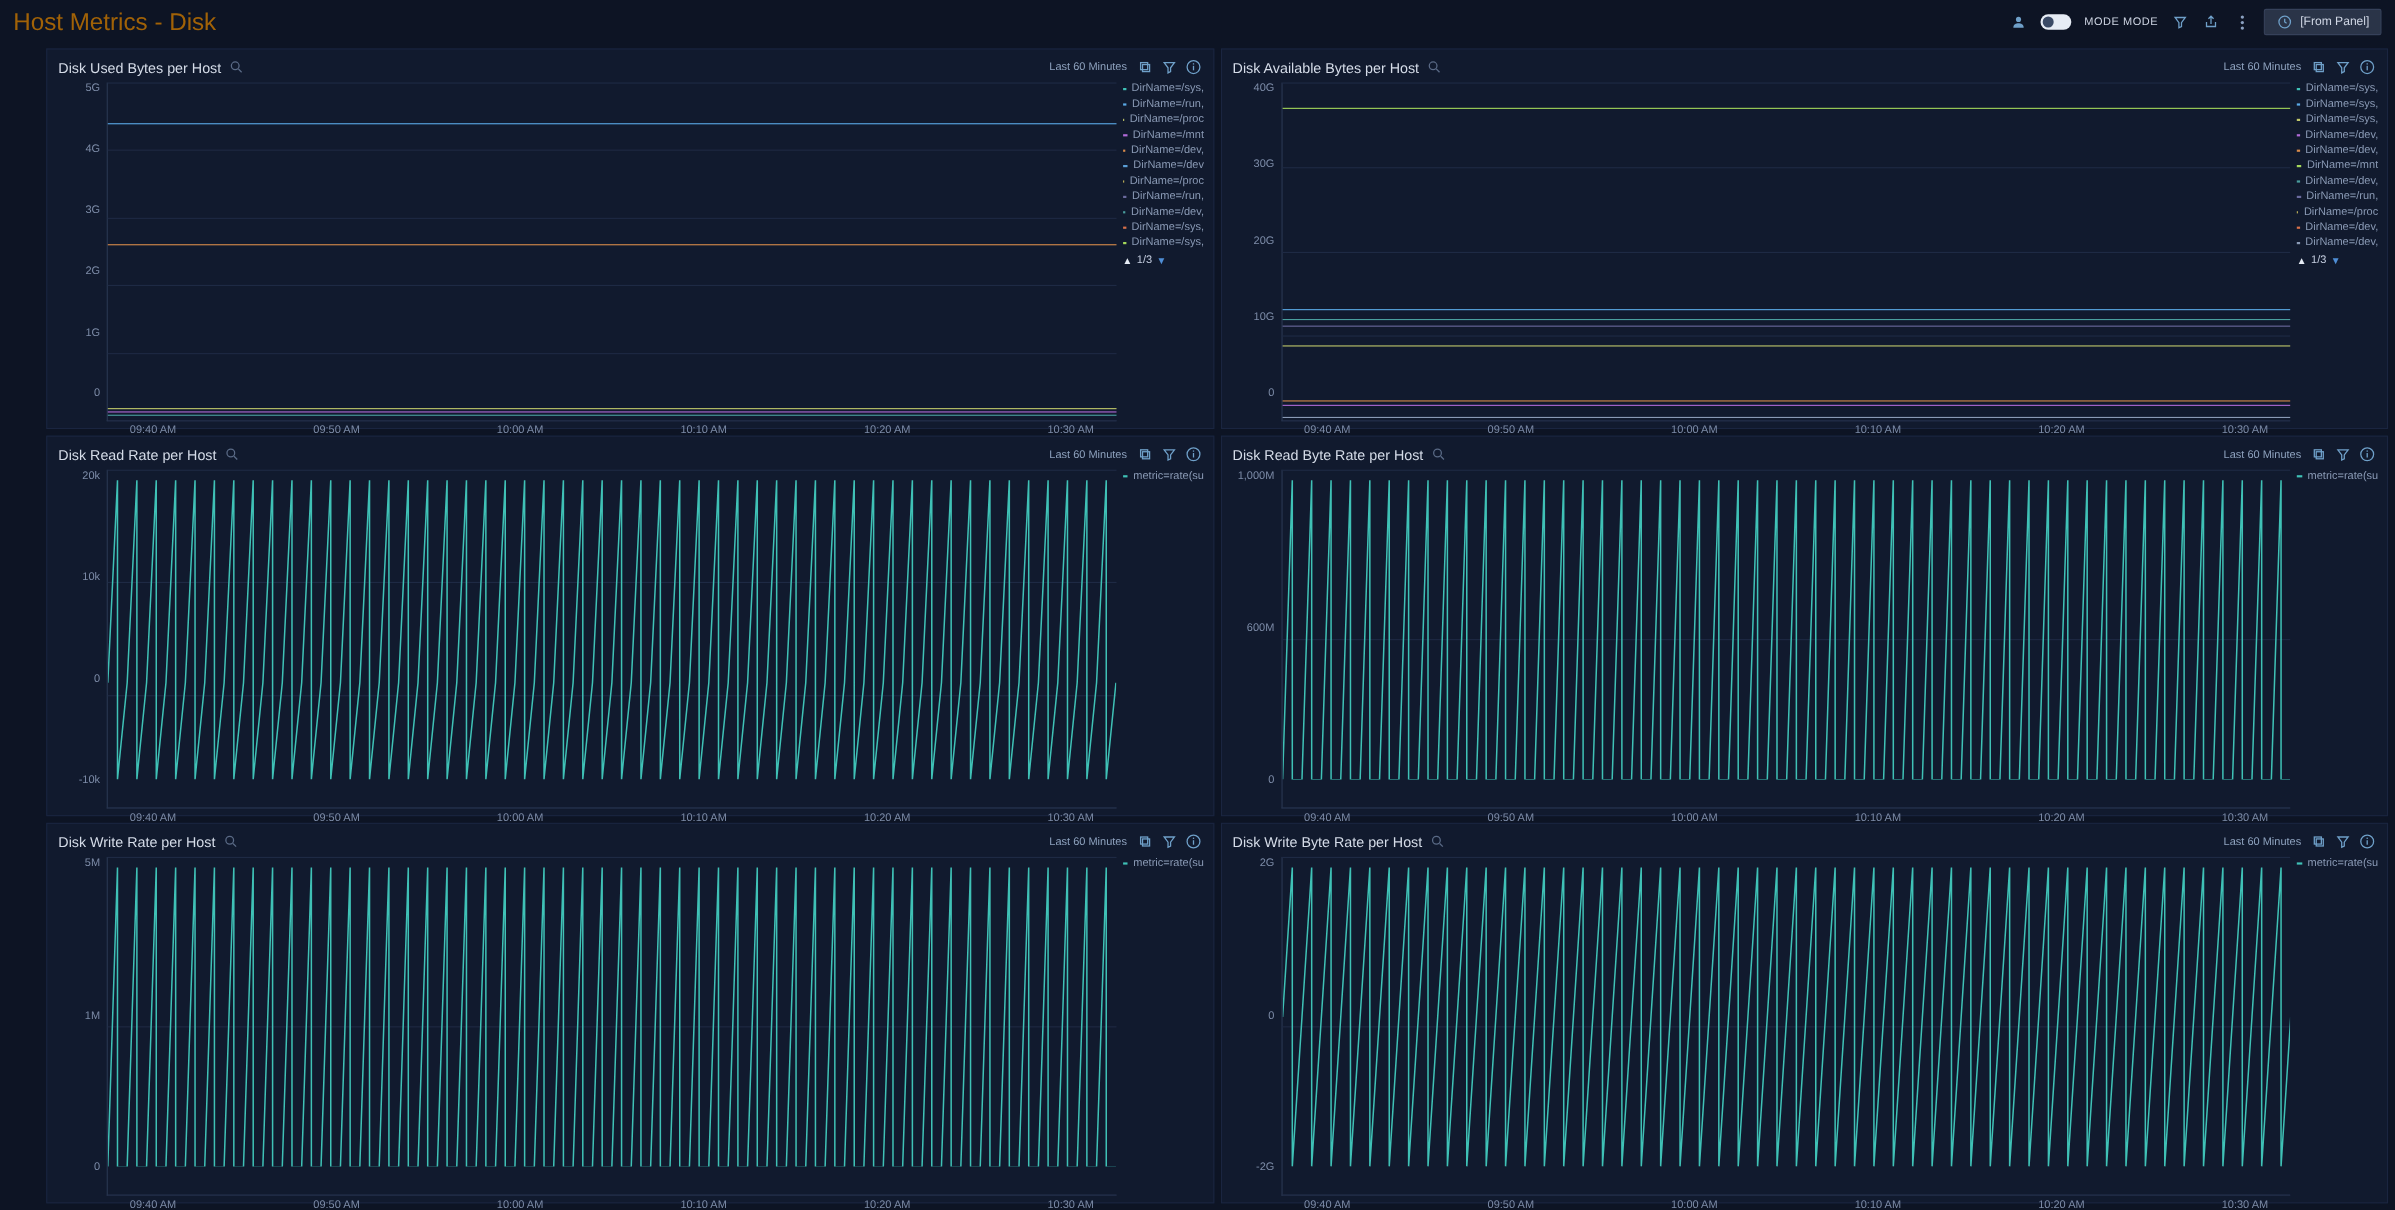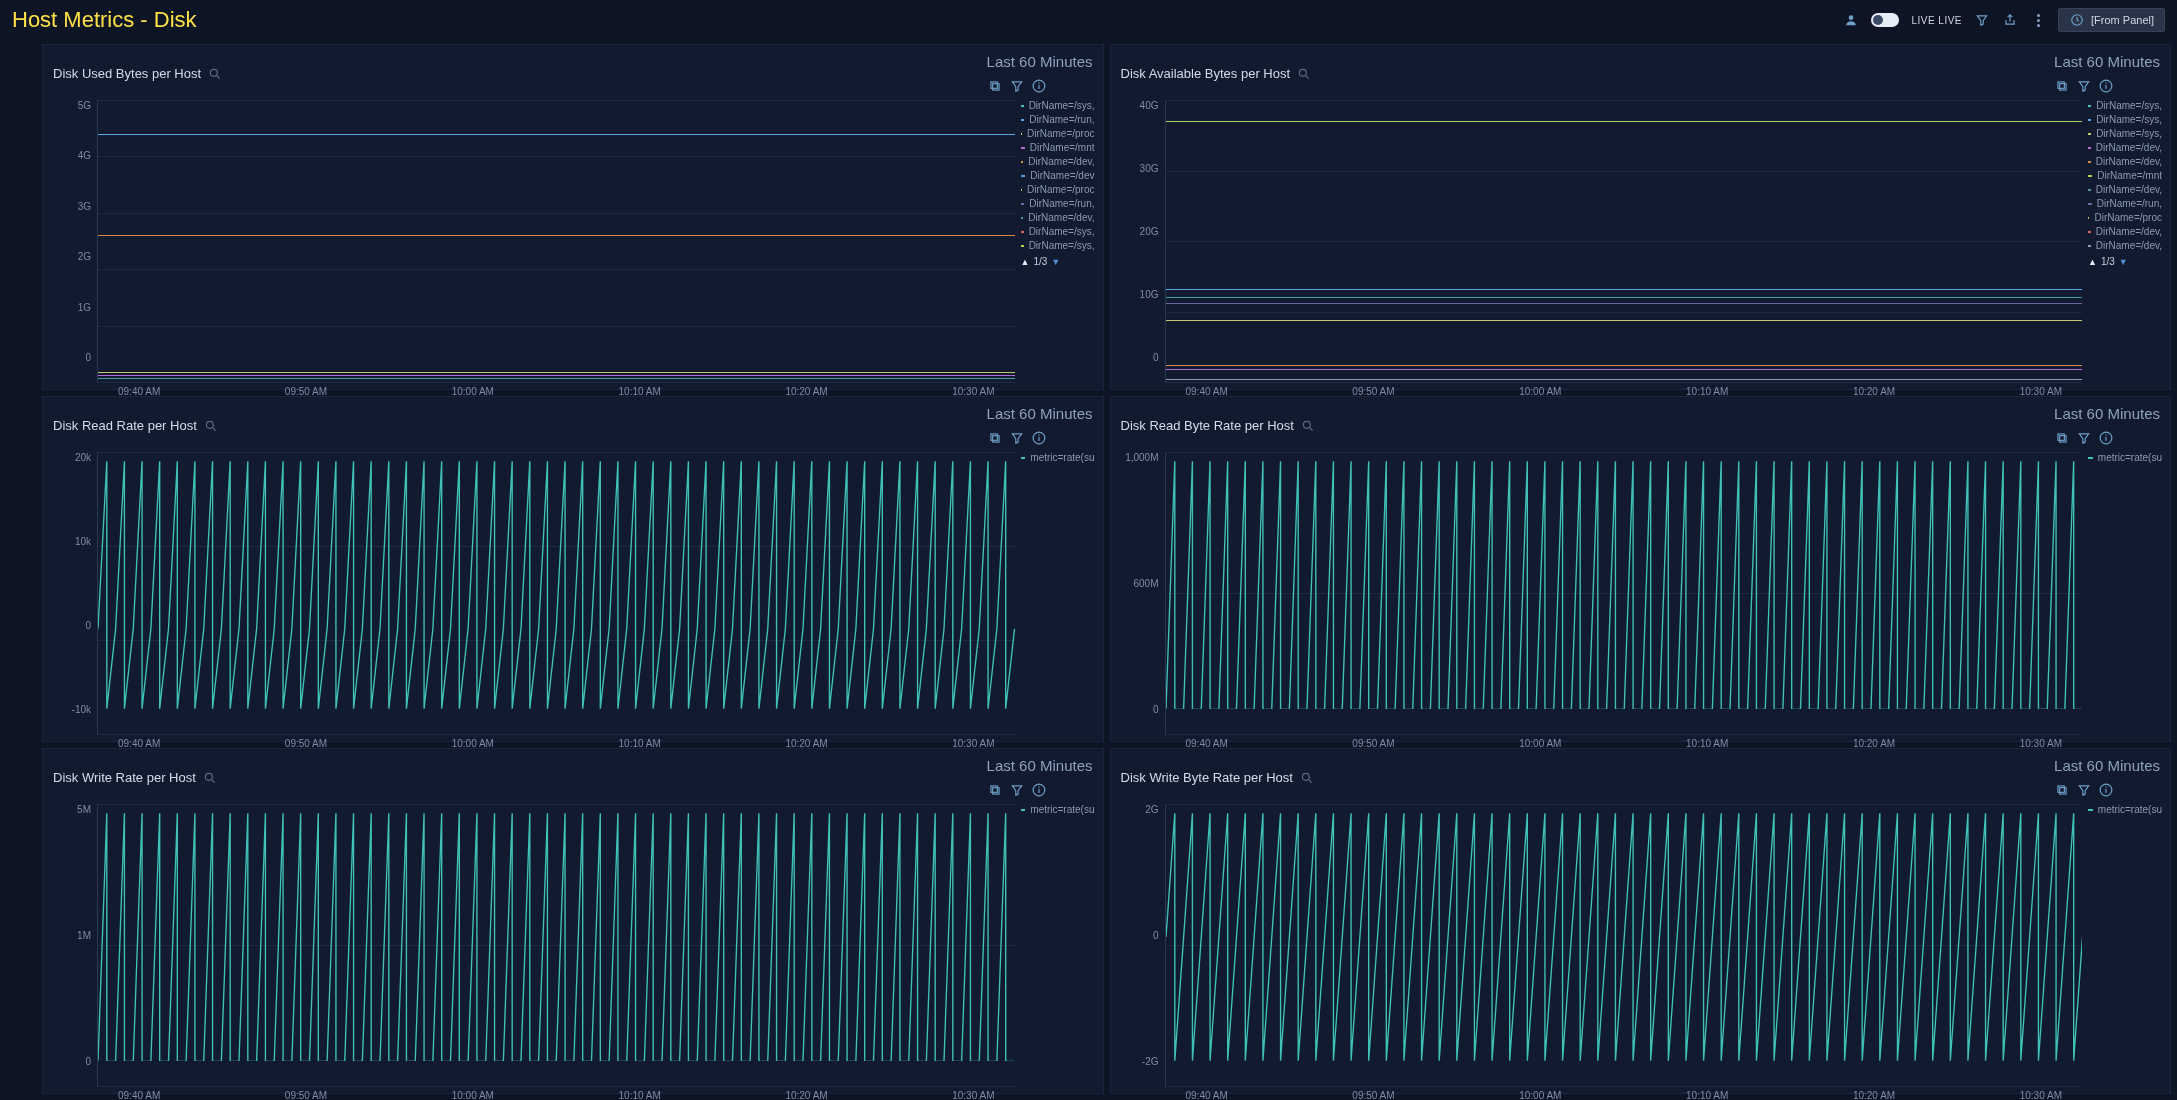--- a/index.html
+++ b/index.html
@@ -13,21 +13,21 @@
   overflow: hidden;
 }
 .topbar {
   display: flex;
   align-items: center;
   justify-content: space-between;
   padding: 6px 12px 10px 12px;
   height: 44px;
 }
 .page-title {
-  color: #fde047;
+  color: #a16207;
   font-size: 22px;
   font-weight: 400;
 }
 .top-controls {
   display: flex;
   align-items: center;
   gap: 12px;
 }
 .toggle {
   width: 28px; height: 14px; border-radius: 7px; background:#e6ecf5; position:relative; display:inline-block;
@@ -57,21 +57,21 @@
   display: flex;
   flex-direction: column;
   position: relative;
 }
 .panel-header {
   display:flex; align-items:center; justify-content:space-between;
   padding: 8px 10px 6px 10px;
   color:#d5dce8;
 }
 .panel-title { font-size: 13px; font-weight:400; display:flex; align-items:center; gap:6px;}
-.panel-meta { display:flex; align-items:flex-start; gap:8px; font-size:15px; color:#8ea2be;flex-direction:column;}
+.panel-meta { display:flex; align-items:center; gap:8px; font-size:10px; color:#8ea2be;}
 .panel-body {
   flex:1; display:flex; position:relative; padding: 0 8px 6px 8px; min-height:0;
 }
 .chart-area {
   flex:1; position:relative; display:flex; min-width:0;text-align:right;
 }
 .yaxis {
   width:46px; display:flex; flex-direction:column; justify-content:space-between;
   align-items:flex-end; padding-right:6px; font-size:10px; color:#7d8ca8;
   padding-bottom:20px;
@@ -108,21 +108,21 @@
 <div class="topbar">
   <div class="page-title">Host Metrics - Disk</div>
   <div class="top-controls">
     <span class="icon">
       <svg viewBox="0 0 24 24" fill="currentColor">
           <circle cx="12" cy="8" r="4"></circle>
           <path d="M4 20c0-4 4-6 8-6s8 2 8 6v1H4z"></path>
         </svg>
     </span>
     <span class="toggle"></span>
-    <span class="live-label">LIVE LIVE</span>
+    <span class="live-label">MODE MODE</span>
     <span class="icon">
       <svg viewBox="0 0 24 24" fill="none" stroke="currentColor" stroke-width="2">
           <path d="M4 5h16L14 13v6l-4 2v-8z"></path>
         </svg>
     </span>
     <span class="icon">
       <svg viewBox="0 0 24 24" fill="none" stroke="currentColor" stroke-width="2">
           <path d="M5 12v7h14v-7M12 3v12M8 7l4-4 4 4"></path>
         </svg>
     </span>

